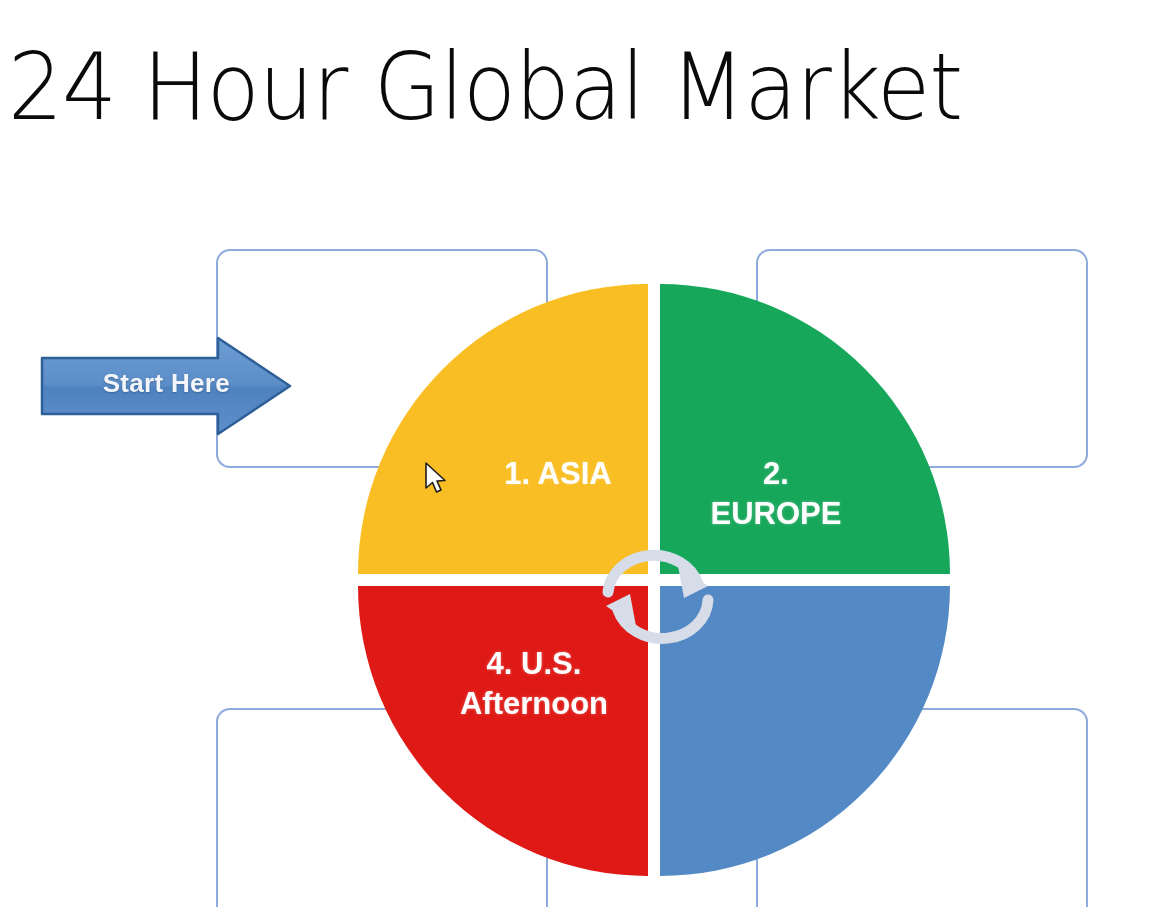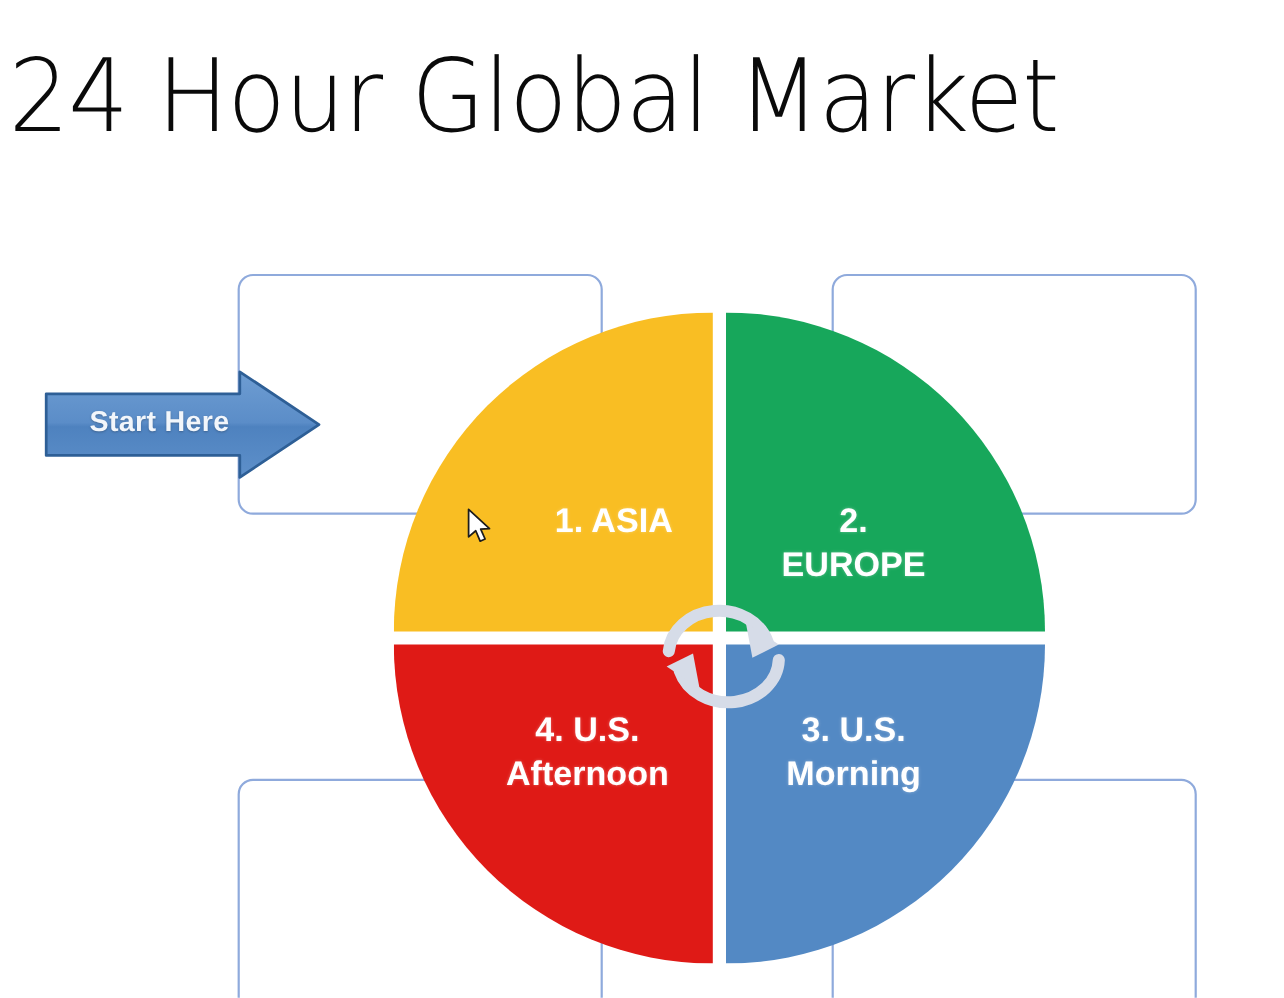--- a/index.html
+++ b/index.html
@@ -158,21 +158,21 @@
     z-index: 3;
   }
   #start-arrow-label {
     position: absolute;
     left: 60px;
     top: 332px;
     width: 170px;
     font-size: 26px;
     font-weight: bold;
     color: #F2F6FB;
-    text-align: center;
+    text-align: right;
     z-index: 4;
     letter-spacing: 0.3px;
     text-shadow: 0 1px 2px rgba(0,0,0,0.25);
   }
 
   
   #cursor {
     position: absolute;
     left: 424px;
     top: 426px;
@@ -218,22 +218,20 @@
     <div class="quad" id="q-us-pm">
       <div class="fill"></div>
     </div>
     <div class="quad" id="q-us-am">
       <div class="fill"></div>
     </div>
 
     <div class="quad-label" id="lbl-asia">1. ASIA</div>
     <div class="quad-label" id="lbl-europe">2.
 EUROPE</div>
-    <div class="quad-label" id="lbl-us-am">3. U.S.
-Morning</div>
     <div class="quad-label" id="lbl-us-pm">4. U.S.
 Afternoon</div>
   </div>
 
   <svg id="center-arrows" viewBox="0 0 160 140">
 
     <g>
       <path d="M 28 78 A 46 40 0 0 1 118 70" fill="none" stroke="#D6DCE8" stroke-width="11" stroke-linecap="round"></path>
       <path d="M 98 52 L 128 72 L 104 84 Z" fill="#D6DCE8"></path>
     </g>

